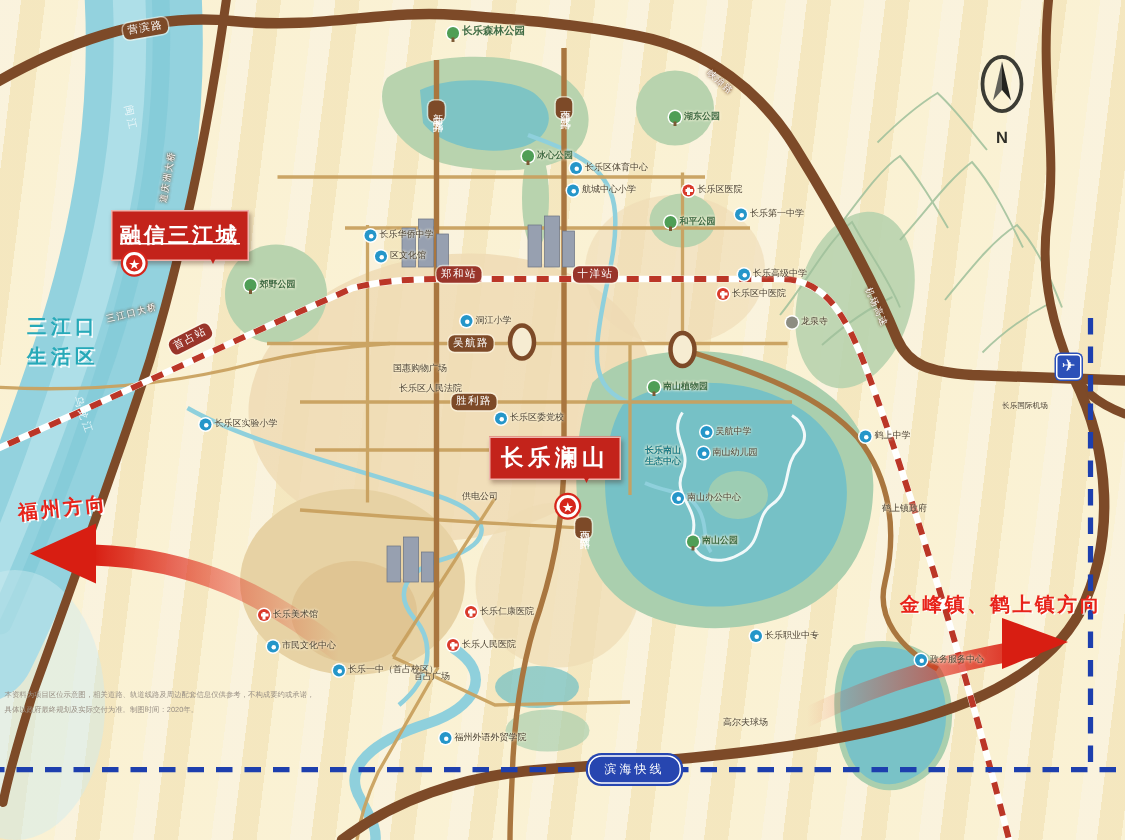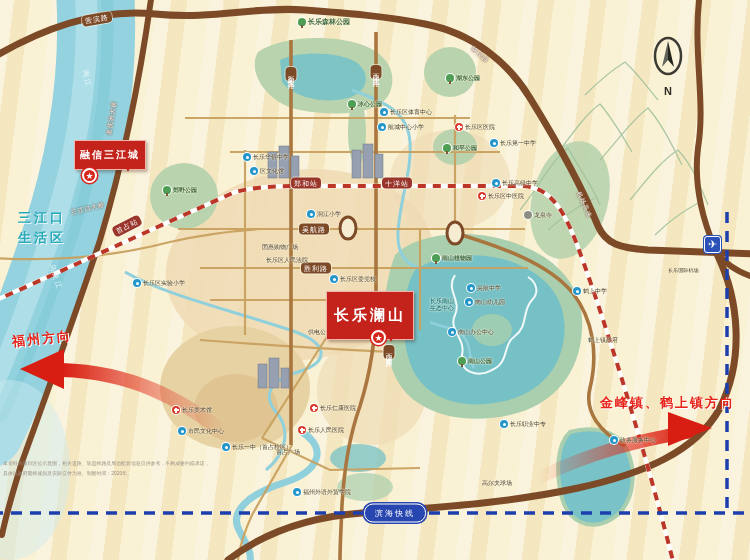--- a/index.html
+++ b/index.html
@@ -40,31 +40,31 @@
   .t-district{color:#27a9b8;font-weight:bold;font-size:13px;letter-spacing:3px;line-height:1.5;
        text-shadow:1px 1px 0 rgba(255,255,255,.85);}
   .t-dir{color:#e8231a;font-weight:bold;font-size:13px;letter-spacing:2px;text-shadow:1px 1px 0 #fff;}
   .t-water{color:#eef9fb;font-size:7px;letter-spacing:2px;opacity:.95;}
   .t-small{color:#9a9186;font-size:6px;transform:scale(.82);transform-origin:0 0;white-space:nowrap;}
   .t-tiny{color:#4c4335;font-size:6px;transform:scale(.85);transform-origin:0 50%;white-space:nowrap;text-shadow:0 0 2px #fdf6dd;}
 
   
   .proj{position:absolute;background:#c3231b;color:#fff;border:1px solid #efb4ac;
         font-family:"DejaVu Serif",serif;font-weight:bold;letter-spacing:3px;
-        box-shadow:1.5px 2px 3px rgba(60,20,10,.35);padding:14px 7px;}
+        box-shadow:1.5px 2px 3px rgba(60,20,10,.35);padding:4px 7px;}
   .proj::after{content:"";position:absolute;left:70%;bottom:-7px;border:4px solid transparent;border-top:8px solid #c3231b;}
   .proj.main{font-size:15px;}
-  .proj.second{font-size:10px;letter-spacing:2px;padding:7px 5px;}
+  .proj.second{font-size:14px;letter-spacing:2px;padding:7px 5px;text-decoration:underline;}
   .star{position:absolute;width:15px;height:15px;border-radius:50%;background:#d6261c;border:2px solid #fff;
         box-shadow:0 0 0 1.5px #d6261c;color:#fff;font-size:9px;line-height:12px;text-align:center;}
   .plane{position:absolute;width:17px;height:17px;border-radius:3px;background:#2b50b8;border:1px solid #fff;
         color:#fff;font-size:11px;line-height:15px;text-align:center;box-shadow:0 0 0 1px #2b50b8;}
   .binhai{position:absolute;background:#2746b0;color:#fff;font-size:8px;letter-spacing:2px;
         padding:3px 10px;border-radius:9px;border:1px solid #fff;box-shadow:0 0 0 1.5px #2746b0;
-        transform:translate(-50%,-50%);white-space:nowrap;}
+        transform:translate(-50%,-50%);white-space:nowrap;margin-left:28px;}
   .compass{position:absolute;left:648px;top:34px;width:40px;height:66px;text-align:center;}
   .compass .n{font-size:11px;font-weight:bold;color:#2e2e28;margin-top:1px;}
 </style>
 </head>
 <body>
 <div id="stage">
 
   <svg class="terrain" width="750" height="560" viewBox="0 0 750 560">
     <defs>
       <linearGradient id="gl" x1="1" y1="0" x2="0" y2="0">

